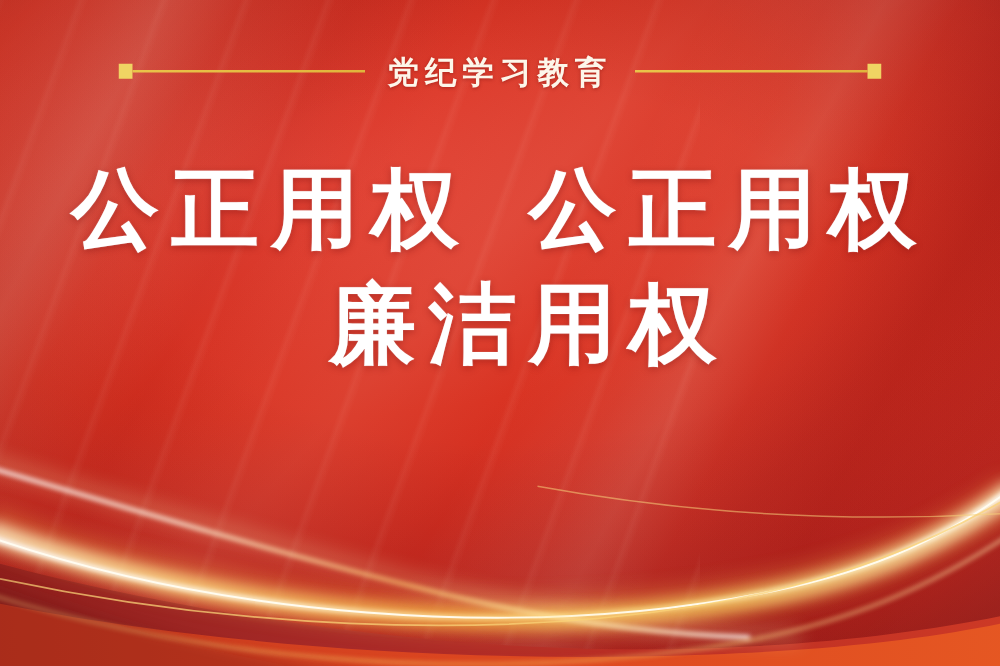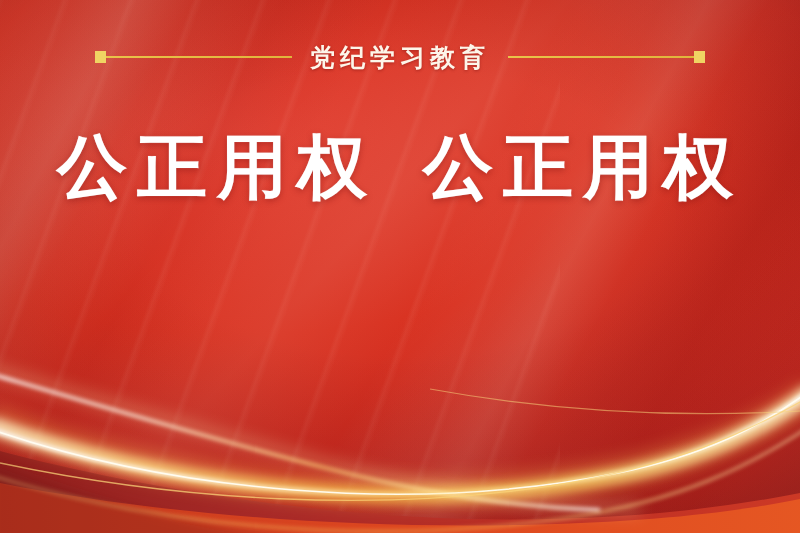--- a/index.html
+++ b/index.html
@@ -247,16 +247,17 @@
   </div>
 
   <div class="slogan">
     <div class="slogan-line">
       <span class="phrase">公正用权</span>
       <span class="phrase-gap"></span>
       <span class="phrase">公正用权</span>
     </div>
     <div class="slogan-line">
       <span class="phrase-gap"></span>
+      <span class="phrase">廉洁用权</span>
     </div>
   </div>
 
 </div>
 
 </body></html>

